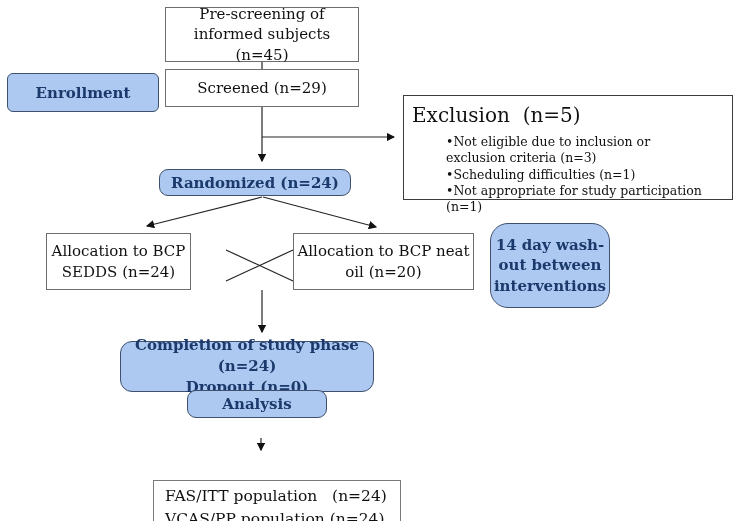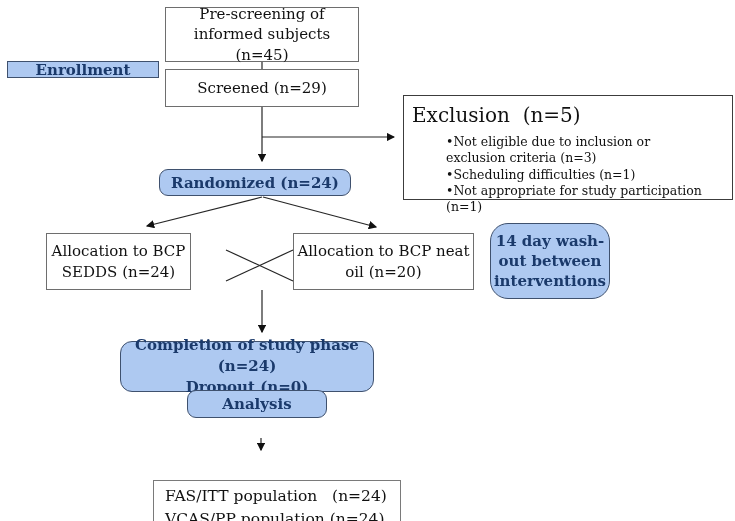--- a/index.html
+++ b/index.html
@@ -9,30 +9,30 @@
   }
   .connectors{position:absolute;left:0;top:0;width:735px;height:521px;}
   .box, .bluebox{position:absolute;box-sizing:border-box;display:flex;align-items:center;justify-content:center;}
   .box{background:#ffffff;border:1.4px solid #6e6e6e;}
   .bluebox{background:#aec9f1;border:1.6px solid #3f516e;font-weight:bold;color:#1b3a6b;}
   .pre-line{white-space:pre-line;text-align:center;}
   .pre{white-space:pre;}
 
   #prescreening{left:165px;top:7px;width:194px;height:55px;font-size:15px;line-height:1.35;}
   #screened{left:165px;top:69px;width:194px;height:38px;font-size:15px;}
-  #enrollment{left:7px;top:61px;width:152px;height:17px;border-radius:0;font-size:15px;}
+  #enrollment{left:7px;top:73px;width:152px;height:39px;border-radius:6px;font-size:15px;}
   #exclusion{left:403px;top:95px;width:330px;height:105px;border-color:#3c3c3c;
              display:block;padding:7px 8px 4px 8px;}
   #exclusion .title{font-size:20px;white-space:pre;margin:0 0 7px 0;}
   #exclusion .items{font-size:12.5px;line-height:1.3;padding-left:34px;max-width:266px;}
   #exclusion .item::before{content:"\2022 ";}
   #randomized{left:159px;top:169px;width:192px;height:27px;border-radius:9px;font-size:15px;}
   #alloc-sedds{left:46px;top:233px;width:145px;height:57px;font-size:15px;line-height:1.35;}
   #alloc-neat{left:293px;top:233px;width:181px;height:57px;font-size:15px;line-height:1.35;}
-  #washout{left:490px;top:223px;width:120px;height:76px;border-radius:18px;font-size:15px;line-height:1.35;}
+  #washout{left:490px;top:223px;width:120px;height:85px;border-radius:18px;font-size:15px;line-height:1.35;}
   #completion{left:120px;top:341px;width:254px;height:51px;border-radius:12px;font-size:15px;line-height:1.4;}
   #analysis{left:187px;top:390px;width:140px;height:28px;border-radius:9px;font-size:15px;}
   #population{left:153px;top:480px;width:248px;height:55px;font-size:15.5px;line-height:1.45;
               justify-content:flex-start;padding-left:11px;border-color:#7a7a7a;}
 </style>
 </head>
 <body>
 
 <div class="canvas">
 

